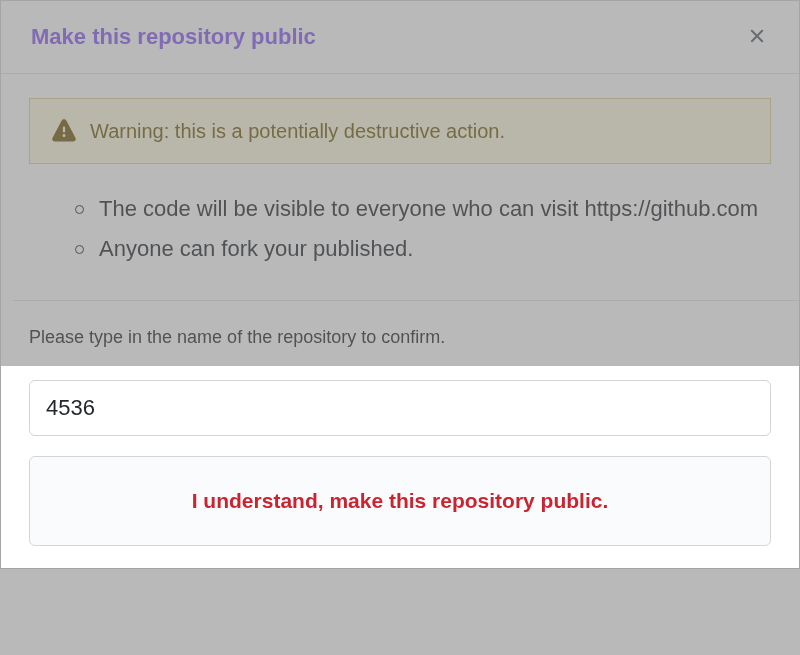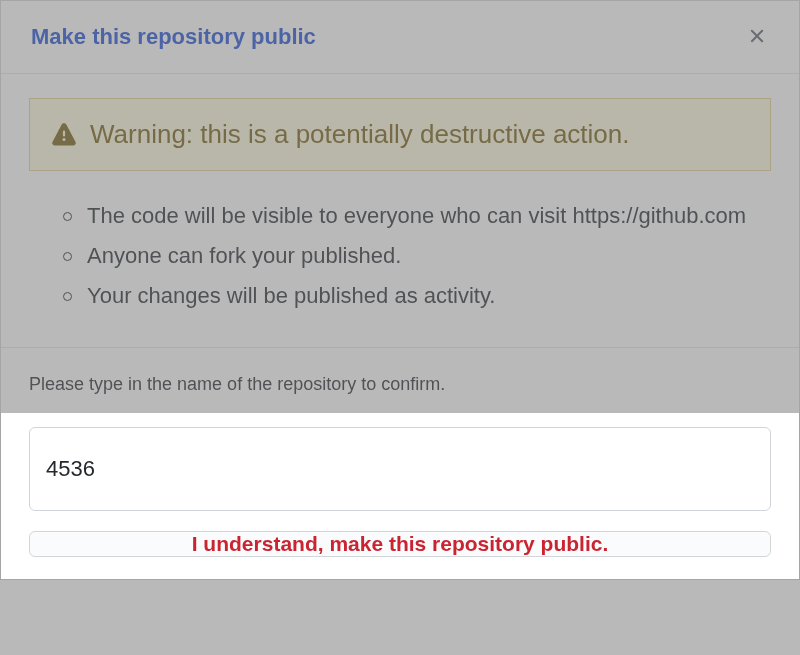--- a/index.html
+++ b/index.html
@@ -33,21 +33,21 @@
     .dialog-header {
       display: flex;
       align-items: center;
       justify-content: space-between;
       padding: 22px 28px 22px 30px;
       border-bottom: 1px solid #e1e4e8;
     }
     .dialog-title {
       font-size: 22px;
       font-weight: 600;
-      color: #1d4ed8;
+      color: #8b5cf6;
     }
     .close-btn {
       background: none;
       border: none;
       cursor: pointer;
       width: 28px;
       height: 28px;
       display: flex;
       align-items: center;
       justify-content: center;
@@ -70,26 +70,27 @@
       color: #735c0f;
       flex-shrink: 0;
       display: flex;
       align-items: center;
     }
     .warning-icon svg {
       width: 24px;
       height: 24px;
     }
     .warning-text {
-      font-size: 26px;
+      font-size: 20px;
       color: #735c0f;
     }
     .consequences {
       padding: 28px 40px 28px 62px;
       border-bottom: 1px solid #e1e4e8;
+      margin-left: 12px;
     }
     .consequences ul {
       list-style: none;
     }
     .consequences li {
       position: relative;
       font-size: 22px;
       color: #24292e;
       line-height: 1.55;
       padding-left: 24px;
@@ -117,33 +118,33 @@
     .highlight-zone {
       position: relative;
       z-index: 10;
       background: #ffffff;
       padding: 14px 28px 22px 28px;
       margin: 0 -28px -24px -28px;
     }
     .repo-input {
       width: 100%;
       font-size: 22px;
-      padding: 28px 16px;
+      padding: 14px 16px;
       border: 1px solid #d1d5da;
       border-radius: 6px;
       background: #ffffff;
       color: #24292e;
       font-family: inherit;
       margin-bottom: 20px;
     }
     .confirm-button {
       width: 100%;
       font-size: 21px;
       font-weight: 600;
-      padding: 0;
+      padding: 32px;
       background: #fafbfc;
       border: 1px solid #d3d6d9;
       border-radius: 6px;
       color: #cb2431;
       cursor: pointer;
       font-family: inherit;
     }
   </style>
 </head>
 <body>
@@ -167,21 +168,20 @@
         <path d="M6.457 1.047c.659-1.234 2.427-1.234 3.086 0l6.082 11.378A1.75 1.75 0 0 1 14.082 15H1.918a1.75 1.75 0 0 1-1.543-2.575ZM8 5a.75.75 0 0 0-.75.75v2.5a.75.75 0 0 0 1.5 0v-2.5A.75.75 0 0 0 8 5Zm1 6a1 1 0 1 0-2 0 1 1 0 0 0 2 0Z"></path>
       </svg>
     </span>
     <span class="warning-text">Warning: this is a potentially destructive action.</span>
   </div>
 
   <div class="consequences">
     <ul>
       <li>The code will be visible to everyone who can visit https://github.com</li>
       <li>Anyone can fork your published.</li>
-      <li>Your changes will be published as activity.</li>
     </ul>
   </div>
 
   <div class="confirm-section">
     <p class="confirm-prompt">Please type in the name of the repository to confirm.</p>
     <div class="highlight-zone">
       <input type="text" class="repo-input" value="4536" style="">
       <button class="confirm-button">I understand, make this repository public.</button>
     </div>
   </div>

